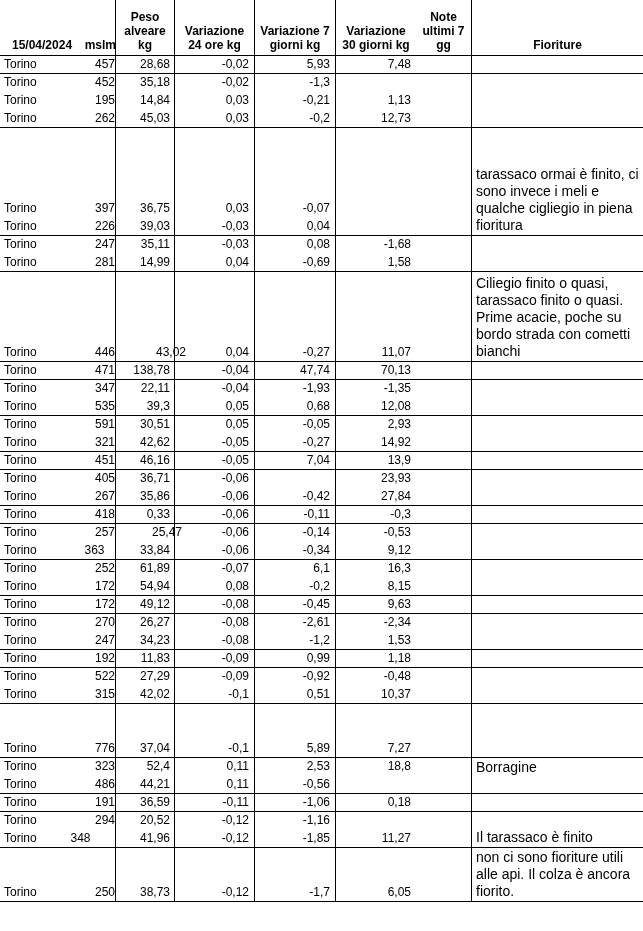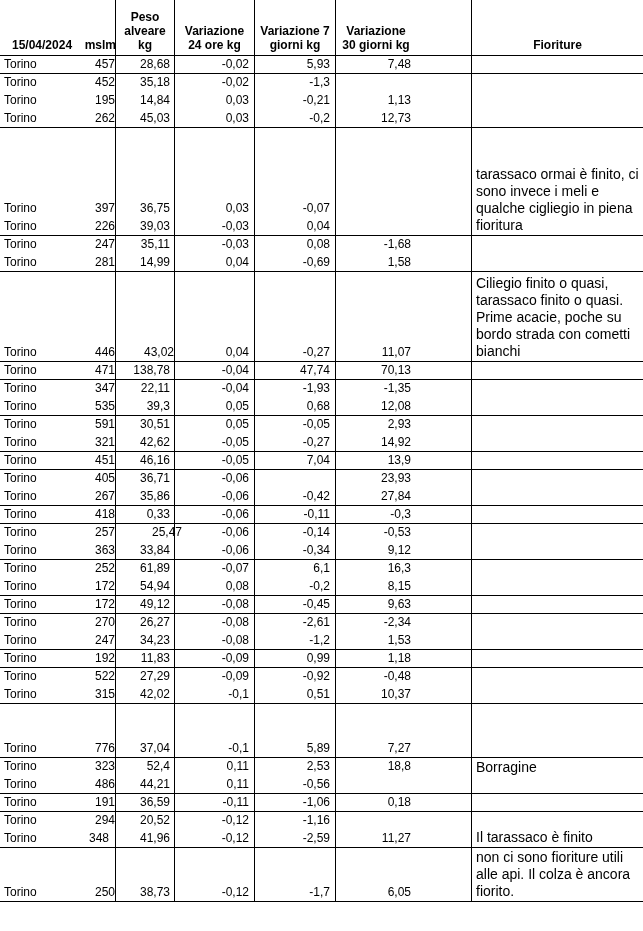--- a/index.html
+++ b/index.html
@@ -34,20 +34,25 @@
     <span>24 ore kg</span>
   </div>
   <div class="hdr" style="left:255px;width:80px;">
     <span>Variazione 7</span>
     <span>giorni kg</span>
   </div>
   <div class="hdr" style="left:336px;width:80px;">
     <span>Variazione</span>
     <span>30 giorni kg</span>
   </div>
+  <div class="hdr" style="left:416px;width:55px;">
+    <span>Note</span>
+    <span>ultimi 7</span>
+    <span>gg</span>
+  </div>
   <div class="hdr" style="left:472px;width:171px;">
       <span>Fioriture</span>
     </div>
 
   <div id="rows">
       <div class="row" style="top: 56px; height: 18px;">
         <div class="cell" style="left: 4px; width: 70px;">Torino</div>
         <div class="cell r" style="left: 74px; width: 41px;">457</div>
         <div class="cell r" style="left: 116px; width: 54px;">28,68</div>
         <div class="cell r" style="left: 175px; width: 74px;">-0,02</div>
@@ -122,21 +127,21 @@
         <div class="cell r" style="left: 116px; width: 54px;">14,99</div>
         <div class="cell r" style="left: 175px; width: 74px;">0,04</div>
         <div class="cell r" style="left: 255px; width: 75px;">-0,69</div>
         <div class="cell r" style="left: 336px; width: 75px;">1,58</div>
         <div class="cell r" style="left: 416px; width: 52px;"></div>
         <div class="note"></div>
       </div>
       <div class="row" style="top: 272px; height: 90px;">
         <div class="cell" style="left: 4px; width: 70px;">Torino</div>
         <div class="cell r" style="left: 74px; width: 41px;">446</div>
-        <div class="cell r" style="left: 120px; width: 54px;">43,02</div>
+        <div class="cell r" style="left: 132px; width: 54px;">43,02</div>
         <div class="cell r" style="left: 175px; width: 74px;">0,04</div>
         <div class="cell r" style="left: 255px; width: 75px;">-0,27</div>
         <div class="cell r" style="left: 336px; width: 75px;">11,07</div>
         <div class="cell r" style="left: 416px; width: 52px;"></div>
         <div class="note">Ciliegio finito o quasi, tarassaco finito o quasi. Prime acacie, poche su bordo strada con cometti bianchi</div>
       </div>
       <div class="row" style="top: 362px; height: 18px;">
         <div class="cell" style="left: 4px; width: 70px;">Torino</div>
         <div class="cell r" style="left: 74px; width: 41px;">471</div>
         <div class="cell r" style="left: 116px; width: 54px;">138,78</div>
@@ -231,21 +236,21 @@
         <div class="cell r" style="left: 74px; width: 41px; text-align: right;">257</div>
         <div class="cell r" style="left: 128px; width: 54px;">25,47</div>
         <div class="cell r" style="left: 175px; width: 74px;">-0,06</div>
         <div class="cell r" style="left: 255px; width: 75px;">-0,14</div>
         <div class="cell r" style="left: 336px; width: 75px;">-0,53</div>
         <div class="cell r" style="left: 416px; width: 52px;"></div>
         <div class="note"></div>
       </div>
       <div class="row" style="top: 542px; height: 18px;">
         <div class="cell" style="left: 4px; width: 70px;">Torino</div>
-        <div class="cell r" style="left: 74px; width: 41px;">363</div>
+        <div class="cell r" style="left: 74px; width: 41px; text-align: center;">363</div>
         <div class="cell r" style="left: 116px; width: 54px;">33,84</div>
         <div class="cell r" style="left: 175px; width: 74px;">-0,06</div>
         <div class="cell r" style="left: 255px; width: 75px;">-0,34</div>
         <div class="cell r" style="left: 336px; width: 75px;">9,12</div>
         <div class="cell r" style="left: 416px; width: 52px;"></div>
         <div class="note"></div>
       </div>
       <div class="row" style="top: 560px; height: 18px;">
         <div class="cell" style="left: 4px; width: 70px;">Torino</div>
         <div class="cell r" style="left: 74px; width: 41px;">252</div>
@@ -370,24 +375,24 @@
         <div class="cell r" style="left: 74px; width: 41px;">294</div>
         <div class="cell r" style="left: 116px; width: 54px;">20,52</div>
         <div class="cell r" style="left: 175px; width: 74px;">-0,12</div>
         <div class="cell r" style="left: 255px; width: 75px;">-1,16</div>
         <div class="cell r" style="left: 336px; width: 75px;"></div>
         <div class="cell r" style="left: 416px; width: 52px;"></div>
         <div class="note"></div>
       </div>
       <div class="row" style="top: 830px; height: 18px;">
         <div class="cell" style="left: 4px; width: 70px;">Torino</div>
-        <div class="cell r" style="left: 68px; width: 41px;">348</div>
+        <div class="cell r" style="left: 60px; width: 41px; text-align: center;">348</div>
         <div class="cell r" style="left: 116px; width: 54px;">41,96</div>
         <div class="cell r" style="left: 175px; width: 74px;">-0,12</div>
-        <div class="cell r" style="left: 255px; width: 75px;">-2,59</div>
+        <div class="cell r" style="left: 255px; width: 75px;">-1,85</div>
         <div class="cell r" style="left: 336px; width: 75px;">11,27</div>
         <div class="cell r" style="left: 416px; width: 52px;"></div>
         <div class="note">Il tarassaco è finito</div>
       </div>
       <div class="row" style="top: 848px; height: 54px;">
         <div class="cell" style="left: 4px; width: 70px;">Torino</div>
         <div class="cell r" style="left: 74px; width: 41px;">250</div>
         <div class="cell r" style="left: 116px; width: 54px;">38,73</div>
         <div class="cell r" style="left: 175px; width: 74px;">-0,12</div>
         <div class="cell r" style="left: 255px; width: 75px;">-1,7</div>

